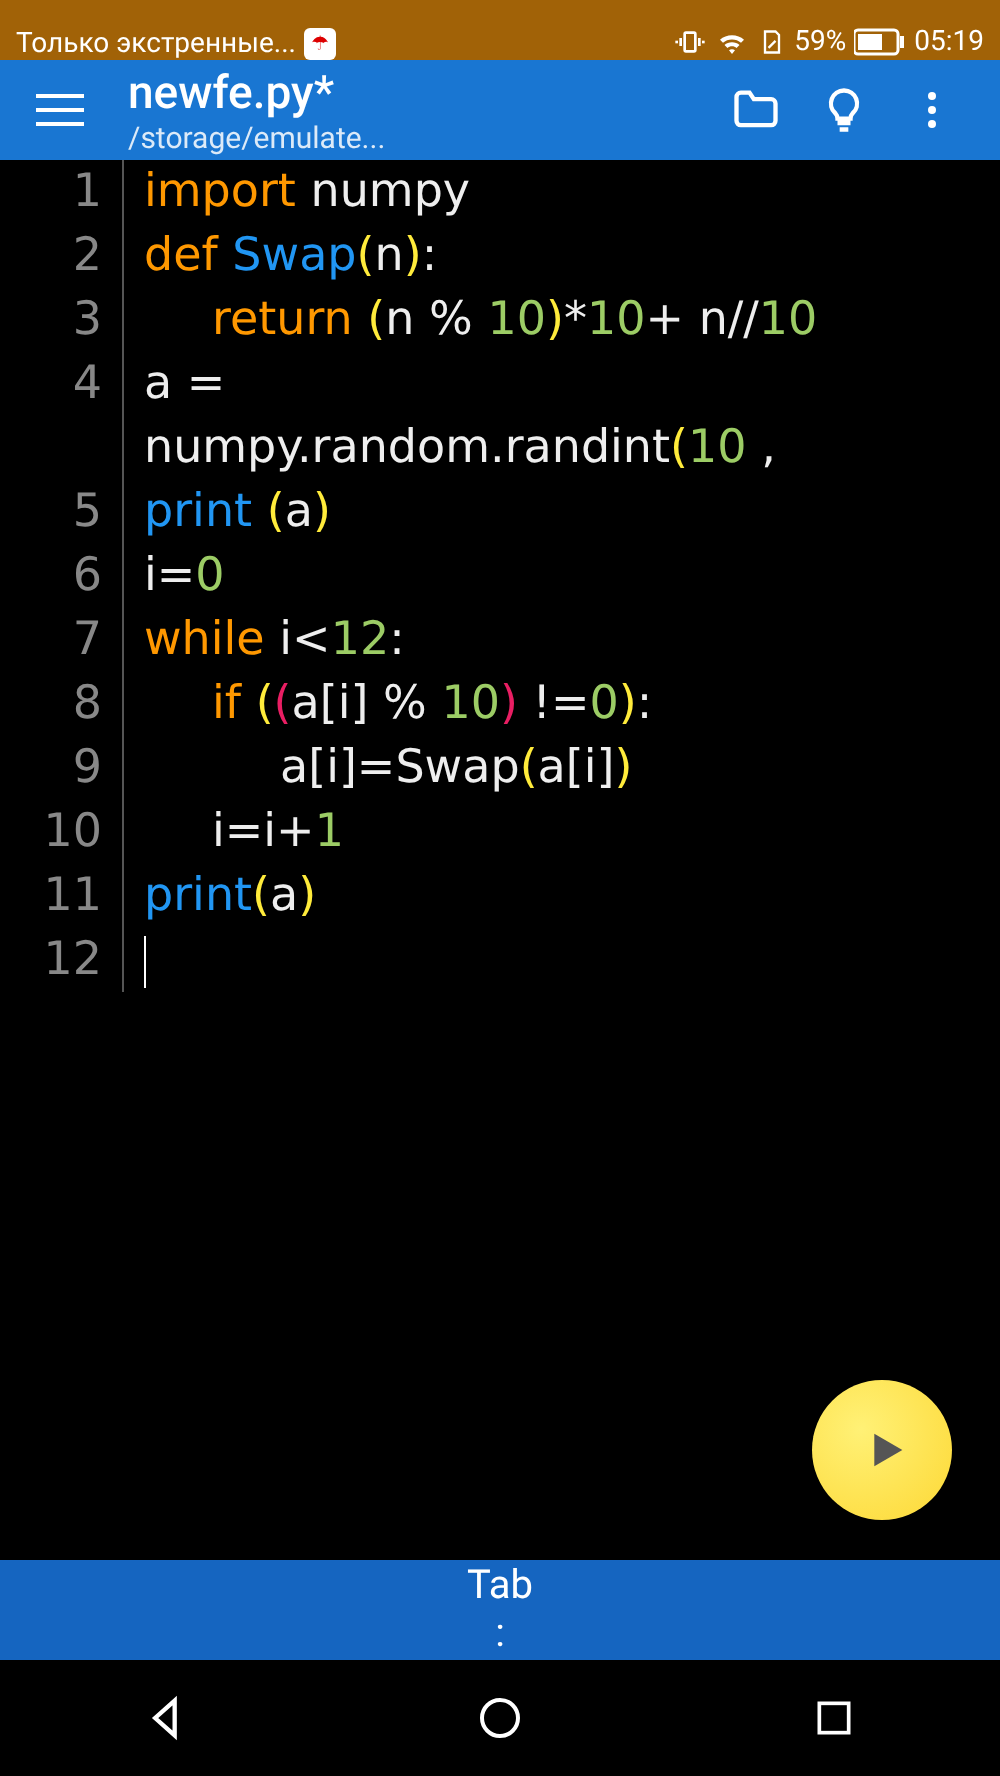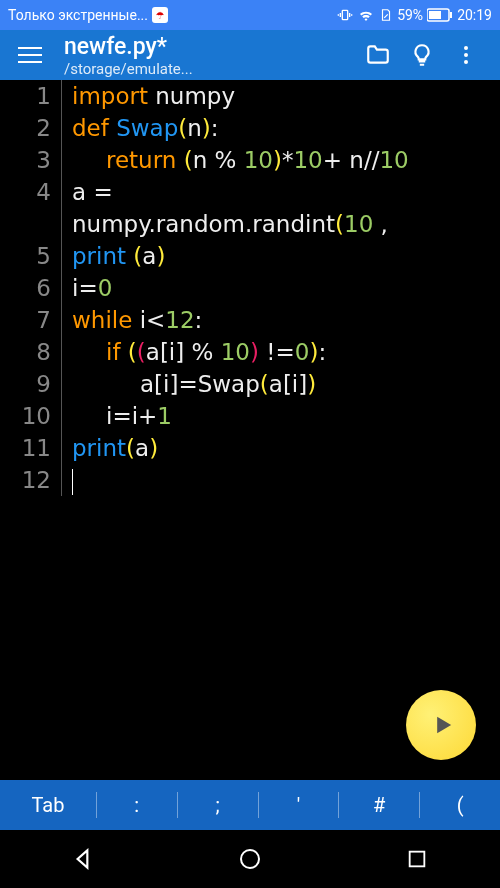--- a/index.html
+++ b/index.html
@@ -1,19 +1,19 @@
 <!DOCTYPE html>
 <html><head>
 <meta charset="utf-8">
 <style>
 * { margin: 0; padding: 0; box-sizing: border-box; }
 body { width: 500px; height: 888px; background: #000; font-family: -apple-system, "Segoe UI", Roboto, sans-serif; overflow: hidden; position: relative; }
 
 
-.status-bar { height: 30px; background: #3b82f6; display: flex; align-items: center; justify-content: space-between; padding: 0 8px; color: #fff; font-size: 14px; }
+.status-bar { height: 30px; background: #a16207; display: flex; align-items: flex-end; justify-content: space-between; padding: 0 8px; color: #fff; font-size: 14px; }
 .status-left { display: flex; align-items: center; gap: 4px; }
 .status-right { display: flex; align-items: center; gap: 4px; }
 .notif-icon { width: 16px; height: 16px; background: #fff; border-radius: 3px; display: flex; align-items: center; justify-content: center; color: #d00; font-size: 10px; }
 .sicon { display: inline-flex; }
 
 
 .app-bar { height: 50px; background: #1976d2; display: flex; align-items: center; padding: 0 12px; color: #fff; }
 .app-bar .hamburger { width: 36px; height: 36px; display: flex; flex-direction: column; justify-content: center; gap: 5px; padding: 6px; cursor: pointer; }
 .app-bar .hamburger span { display: block; height: 2px; background: #fff; }
 .app-bar .title-area { flex: 1; margin-left: 16px; overflow: hidden; }
@@ -34,21 +34,21 @@
 .num { color: #9ccc65; }
 .paren-y { color: #ffeb3b; }
 .paren-m { color: #e91e63; }
 .cursor { display: inline-block; width: 1px; height: 26px; background: #fff; vertical-align: middle; }
 
 
 .fab { position: absolute; right: 24px; bottom: 128px; width: 70px; height: 70px; border-radius: 50%; background: radial-gradient(circle at 35% 35%, #fff176, #fdd835); display: flex; align-items: center; justify-content: center; box-shadow: 0 4px 12px rgba(0,0,0,0.5); cursor: pointer; }
 .fab svg { margin-left: 4px; }
 
 
-.key-row { position: absolute; bottom: 58px; left: 0; right: 0; height: 50px; background: #1565c0; display: flex; align-items: center; color: #fff; font-size: 20px; }
+.key-row { position: absolute; bottom: 58px; left: 0; right: 0; height: 50px; background: #1565c0; display: flex; align-items: center; color: #fff; font-size: 20px; flex-direction: column; }
 .key-row .key { flex: 1; text-align: center; cursor: pointer; font-weight: 400; }
 .key-row .sep { width: 1px; height: 26px; background: rgba(255,255,255,0.4); }
 .key-row .key.first { flex: 1.2; }
 
 
 .nav-bar { position: absolute; bottom: 0; left: 0; right: 0; height: 58px; background: #000; display: flex; align-items: center; justify-content: space-around; }
 .nav-btn { width: 60px; height: 40px; display: flex; align-items: center; justify-content: center; cursor: pointer; }
 </style>
 </head>
 <body>
@@ -80,21 +80,21 @@
         </svg>
     </span>
     <span>59%</span>
     <span class="sicon">
       <svg width="26" height="14" viewBox="0 0 26 14">
           <rect x="0" y="1" width="22" height="12" rx="2" fill="none" stroke="#fff" stroke-width="1.5"></rect>
           <rect x="2" y="3" width="12" height="8" fill="#fff"></rect>
           <rect x="23" y="4" width="2" height="6" fill="#fff"></rect>
         </svg>
     </span>
-    <span>20:19</span>
+    <span>05:19</span>
   </div>
 </div>
 
 <div class="app-bar">
   <div class="hamburger">
     <span></span>
       <span></span>
       <span></span>
   </div>
   <div class="title-area">

